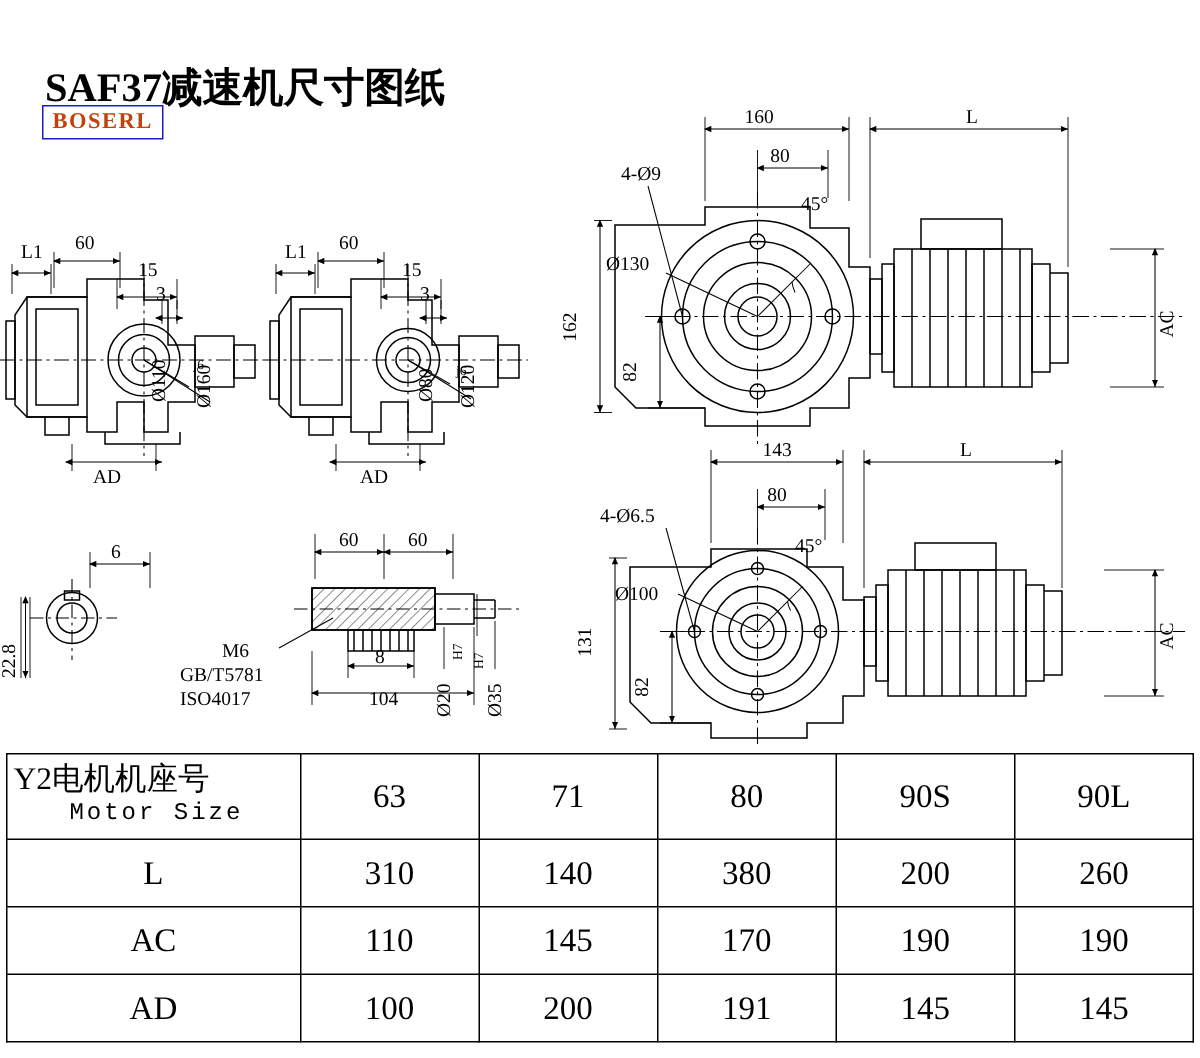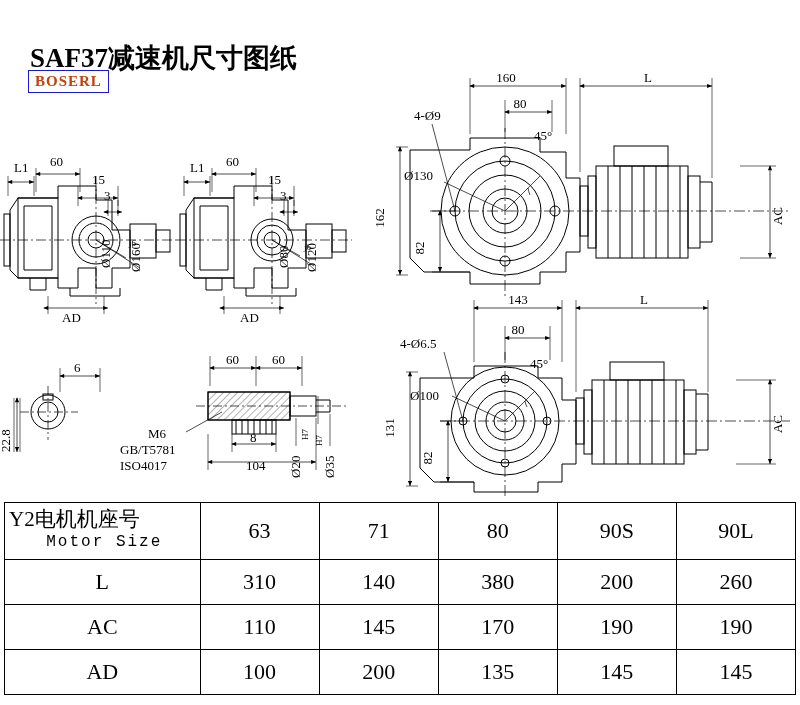--- a/index.html
+++ b/index.html
@@ -408,18 +408,18 @@
     <td class="datacell">110</td>
     <td class="datacell">145</td>
     <td class="datacell">170</td>
     <td class="datacell">190</td>
     <td class="datacell">190</td>
   </tr>
   <tr>
     <td class="rowhdr">AD</td>
     <td class="datacell">100</td>
     <td class="datacell">200</td>
-    <td class="datacell">135</td>
+    <td class="datacell">191</td>
     <td class="datacell">145</td>
     <td class="datacell">145</td>
   </tr>
 </tbody>
   </table>
 
 </body></html>

